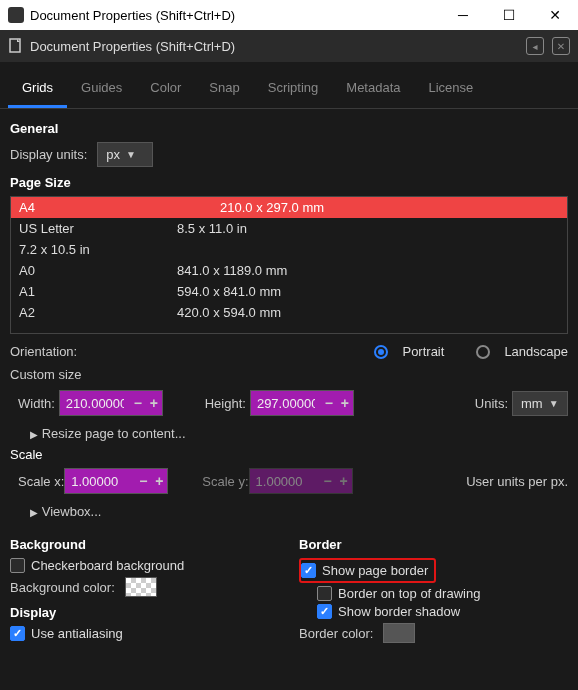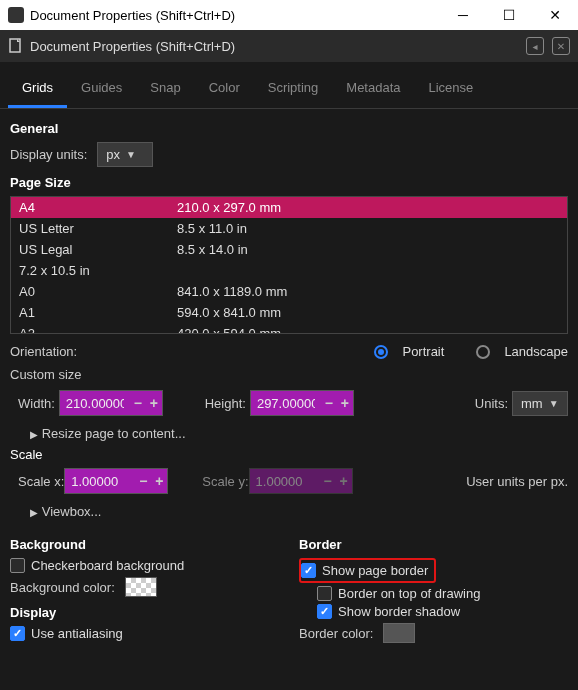--- a/index.html
+++ b/index.html
@@ -29,21 +29,21 @@
   .label { color: #ccc; }
 
   
   .dropdown { background: #3a3a3a; border: 1px solid #555; padding: 4px 8px; display: inline-flex; align-items: center; gap: 6px; min-width: 56px; }
   .caret { font-size: 10px; color: #ccc; }
 
   
   .pagelist { border: 1px solid #444; margin: 4px 0; height: 138px; overflow: hidden; }
   .pagerow { display: flex; padding: 3px 8px; font-size: 13px; color: #ddd; border-bottom: 0; }
   .pagerow .col1 { width: 158px; }
-  .pagerow.selected { background: #be185d; color: #fff; }
+  .pagerow.selected { background: #ef4444; color: #fff; gap: 43px; }
 
   
   .radio { width: 14px; height: 14px; border: 2px solid #888; border-radius: 50%; display: inline-flex; align-items: center; justify-content: center; margin-right: 4px; }
   .radio.checked { border-color: #2a7fff; }
   .radio.checked::after { content: ""; width: 6px; height: 6px; background: #2a7fff; border-radius: 50%; }
 
   
   .spin { display: flex; align-items: center; background: #a21caf; border: 1px solid #555; height: 26px; }
   .spin input { background: transparent; border: none; color: #eee; width: 70px; padding: 0 6px; font-size: 13px; outline: none; }
   .spin .sbtn { width: 16px; text-align: center; color: #ccc; font-size: 14px; font-weight: bold; user-select: none; }
@@ -86,22 +86,22 @@
     </svg>
   <span>Document Properties (Shift+Ctrl+D)</span>
   <span class="grow"></span>
   <span class="sq">◂</span>
   <span class="sq">✕</span>
 </div>
 
 <div class="tabs">
   <div class="tab active">Grids</div>
   <div class="tab">Guides</div>
+  <div class="tab">Color</div>
   <div class="tab">Snap</div>
-  <div class="tab">Color</div>
   <div class="tab">Scripting</div>
   <div class="tab">Metadata</div>
   <div class="tab">License</div>
 </div>
 
 <div class="content">
 
   <div class="section-h">General</div>
   <div class="row">
     <span class="label">Display units:</span>
@@ -113,24 +113,20 @@
 
   <div class="section-h">Page Size</div>
   <div class="pagelist">
     <div class="pagerow selected">
         <span class="col1">A4</span>
         <span>210.0 x 297.0 mm</span>
       </div>
     <div class="pagerow">
         <span class="col1">US Letter</span>
         <span>8.5 x 11.0 in</span>
-      </div>
-    <div class="pagerow">
-        <span class="col1">US Legal</span>
-        <span>8.5 x 14.0 in</span>
       </div>
     <div class="pagerow">
         <span>7.2 x 10.5 in</span>
       </div>
     <div class="pagerow">
         <span class="col1">A0</span>
         <span>841.0 x 1189.0 mm</span>
       </div>
     <div class="pagerow">
         <span class="col1">A1</span>

